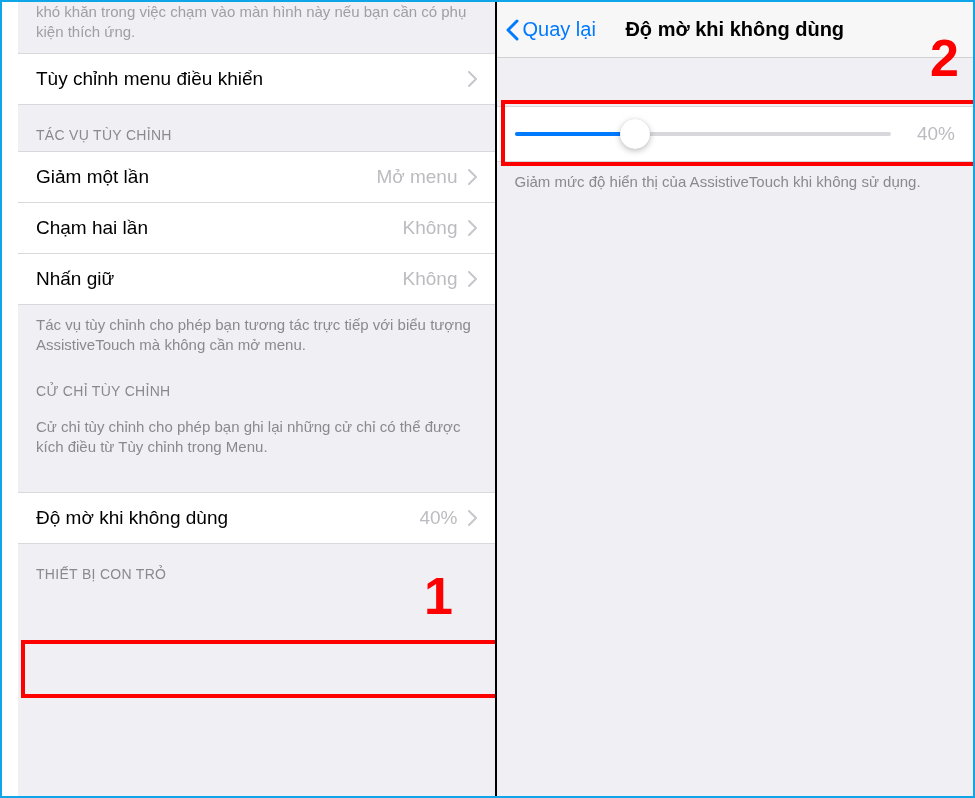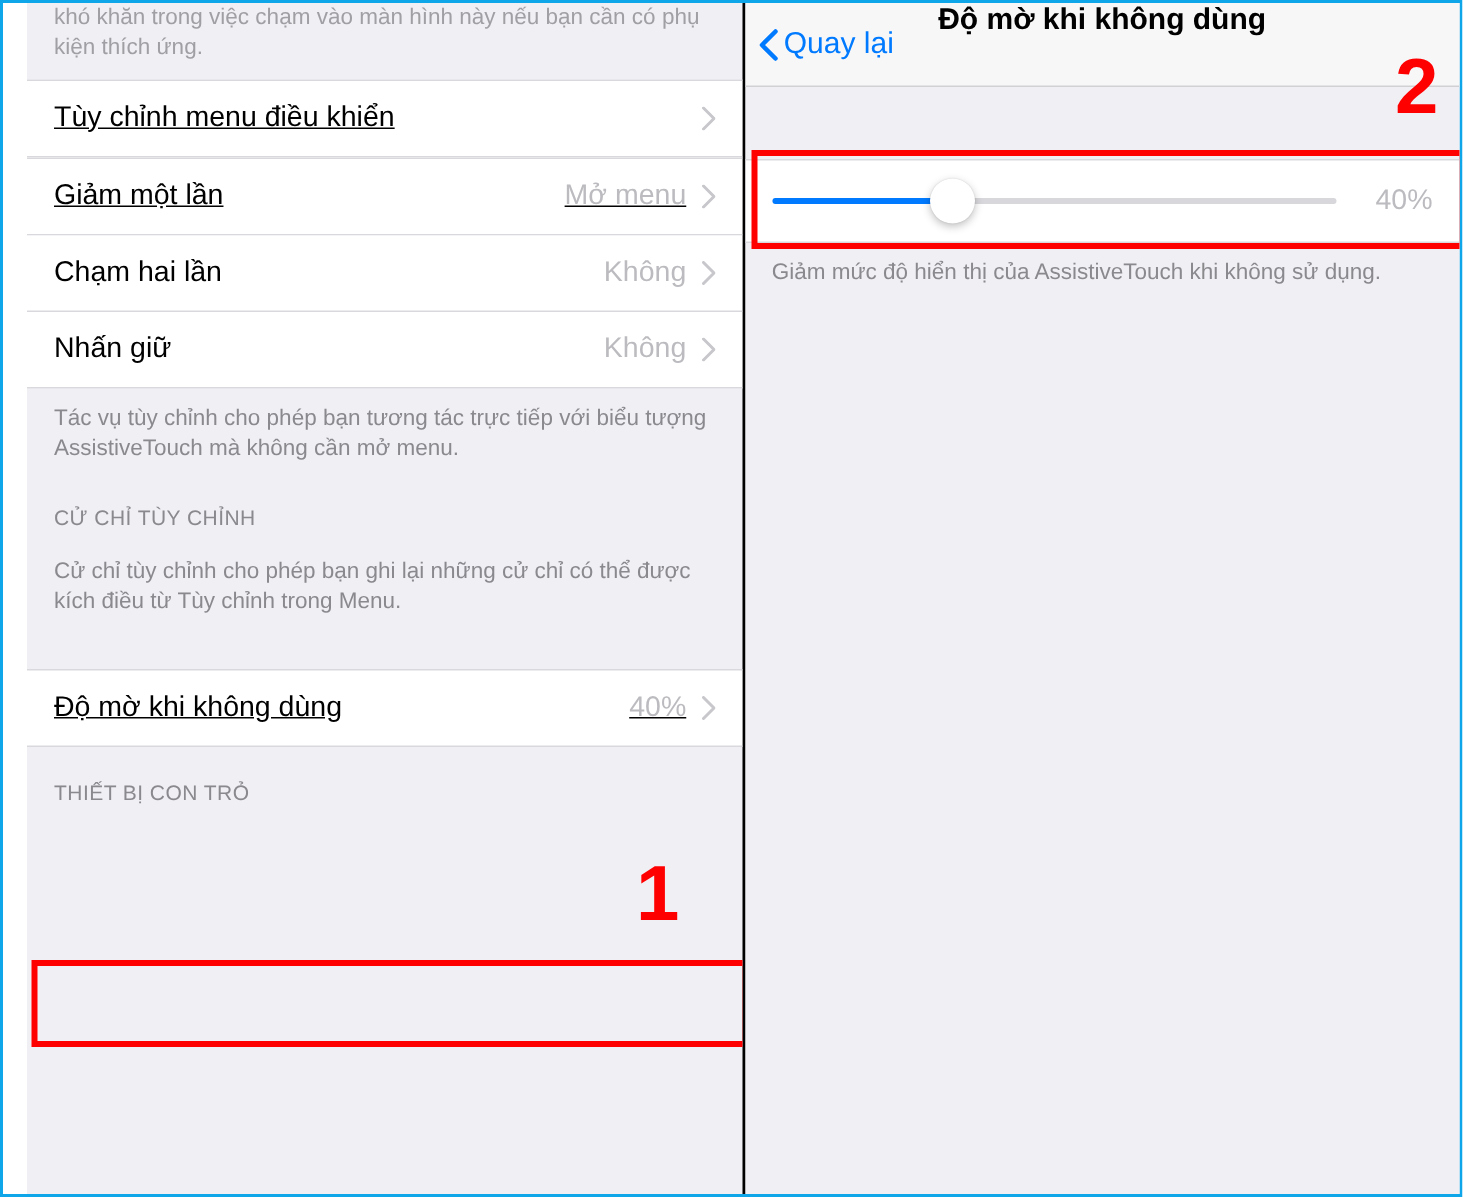--- a/index.html
+++ b/index.html
@@ -55,21 +55,20 @@
       align-items: center;
       justify-content: space-between;
       padding: 14px 18px;
       font-size: 19px;
       color: #000;
       border-bottom: 1px solid #d9d9dd;
       position: relative;
     }
     .cell.first {
       border-top: 1px solid #d9d9dd;
-      text-decoration: underline;
     }
     .cell-label {
       flex: 1;
       color: #000;
     }
     .cell-right {
       display: flex;
       align-items: center;
       gap: 10px;
     }
@@ -98,20 +97,21 @@
       color: #ff0000;
       z-index: 11;
       line-height: 1;
     }
 
     
     .nav-bar {
       background: #f7f7f8;
       height: 56px;
       display: flex;
+      align-items: center;
       border-bottom: 1px solid #d1d1d4;
       padding: 0 8px;
       position: relative;
     }
     .back-button {
       display: flex;
       align-items: center;
       gap: 4px;
       color: #007aff;
       font-size: 20px;
@@ -186,20 +186,21 @@
       <span class="cell-label">Tùy chỉnh menu điều khiển</span>
       <div class="cell-right">
         <span class="chevron">
           <svg viewBox="0 0 9 16" width="9" height="16">
               <path d="M1 1 L8 8 L1 15" stroke="#c7c7cc" stroke-width="2" fill="none" stroke-linecap="round" stroke-linejoin="round"></path>
             </svg>
         </span>
       </div>
     </div>
 
+    <div class="section-header">TÁC VỤ TÙY CHỈNH</div>
 
     <div class="cell first">
       <span class="cell-label">Giảm một lần</span>
       <div class="cell-right">
         <span class="cell-value">Mở menu</span>
         <span class="chevron">
           <svg viewBox="0 0 9 16" width="9" height="16">
               <path d="M1 1 L8 8 L1 15" stroke="#c7c7cc" stroke-width="2" fill="none" stroke-linecap="round" stroke-linejoin="round"></path>
             </svg>
         </span>

